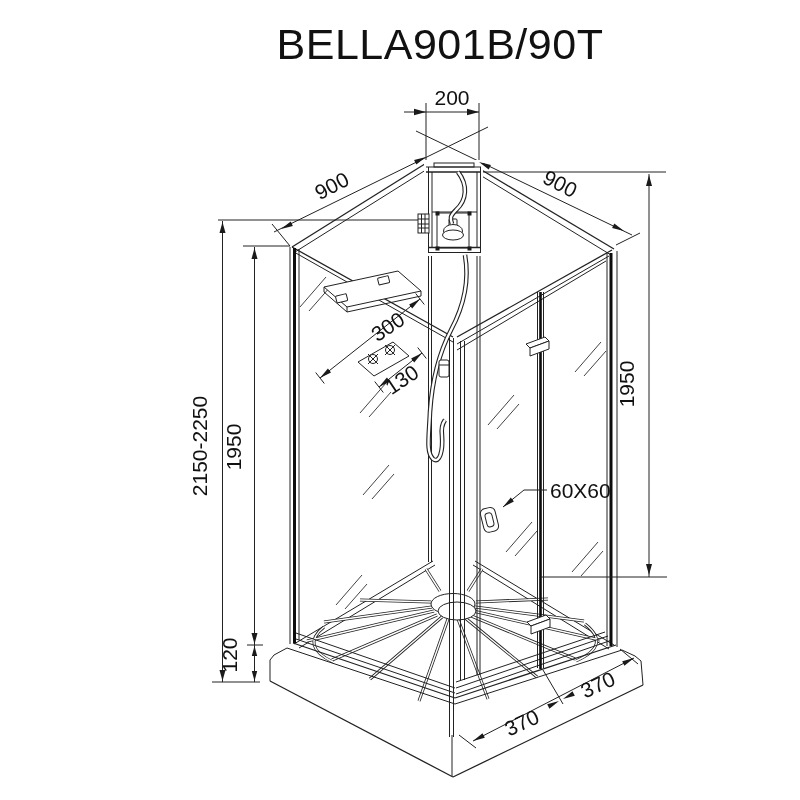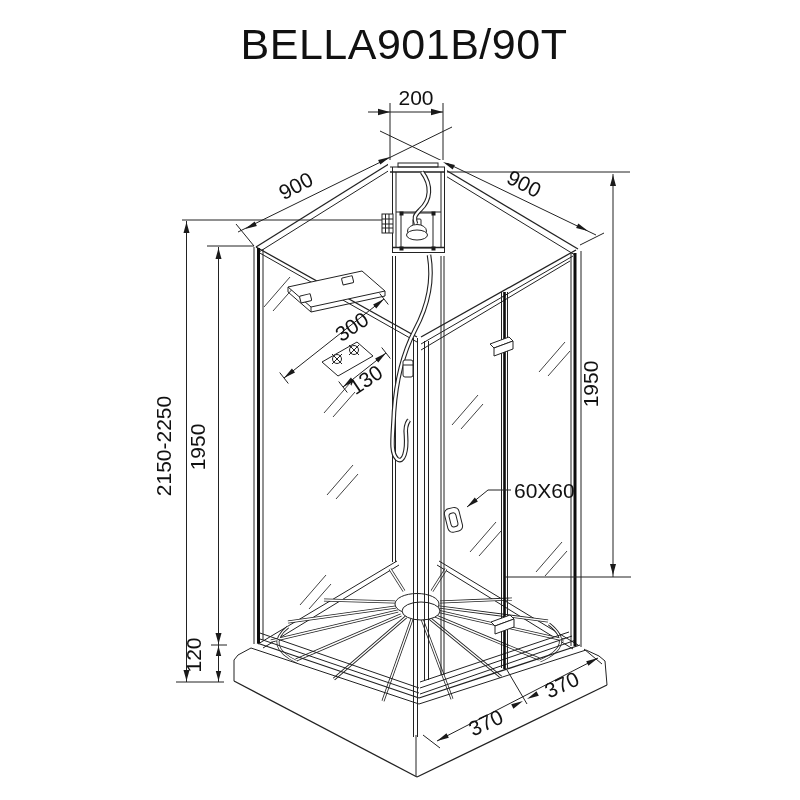--- a/index.html
+++ b/index.html
@@ -1,17 +1,17 @@
 <!DOCTYPE html>
 <html><head>
 <meta charset="utf-8">
 <style>
   html,body{margin:0;padding:0;background:#fff;}
   #page{position:relative;width:740px;height:800px;background:#fff;overflow:hidden;
-        font-family:"Liberation Sans",sans-serif;}
+        font-family:"Liberation Sans",sans-serif;padding-left:36px;}
   svg{display:block;}
   svg text{font-family:"Liberation Sans",sans-serif;fill:#111;}
   .title-text{font-size:43px;letter-spacing:.5px;}
   .dim{font-size:21px;}
   .ln{stroke:#222;stroke-width:1;fill:none;}
   .ln13{stroke:#222;stroke-width:1.3;fill:none;}
   .thick{stroke:#0d0d0d;stroke-width:3;fill:none;}
   .thick2{stroke:#0d0d0d;stroke-width:2.6;fill:none;}
   .dimln{stroke:#222;stroke-width:1;fill:none;}
   .arrow{fill:#1a1a1a;stroke:none;}

